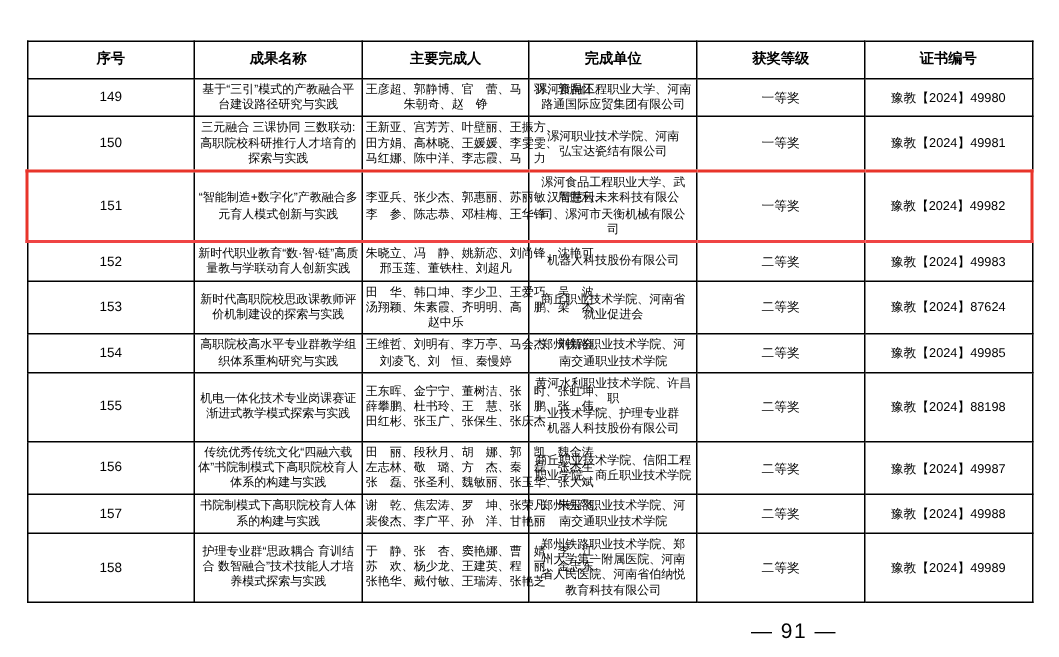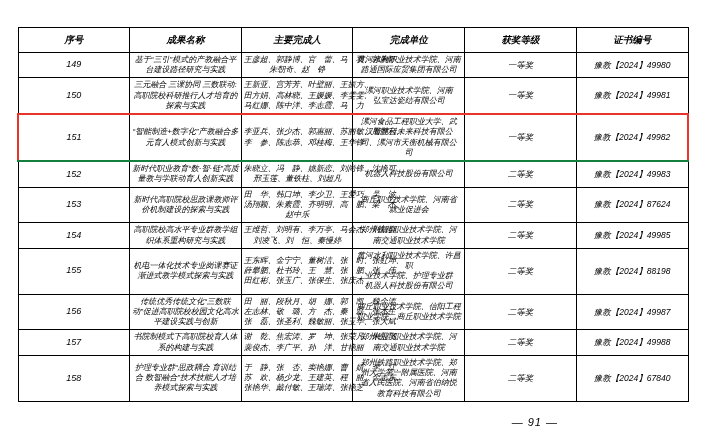--- a/index.html
+++ b/index.html
@@ -14,21 +14,20 @@
     color: #000000;
     position: relative;
     overflow: hidden;
   }
   .page {
     position: absolute;
     left: 0; top: 0;
     width: 582px;
     height: 438px;
     background: #ffffff;
-    font-style: italic;
   }
   .table-wrap {
     position: absolute;
     left: 17px;
     top: 27px;
     width: 672px;
   }
   table.award-table {
     border-collapse: collapse;
     table-layout: fixed;
@@ -82,34 +81,34 @@
   }
   .people-line {
     display: block;
     white-space: pre;
   }
   .unit-line, .title-line {
     display: block;
   }
   tr.highlight td {
     border-top: 2px solid #e8342a;
-    border-bottom: 2px solid #15803d;
+    border-bottom: 2px solid #ef4444;
     text-align: center;
   }
   tr.highlight td:first-child {
     border-left: 2px solid #e8342a;
   }
   tr.highlight td:last-child {
     border-right: 2px solid #e8342a;
   }
   .page-number {
     position: absolute;
     right: 24px;
     bottom: 10px;
-    font-size: 11px;
+    font-size: 14px;
     letter-spacing: 1px;
     color: #000;
   }
 </style>
 </head>
 <body>
 
 <div class="page">
   <div class="table-wrap">
     <table class="award-table">
@@ -125,21 +124,21 @@
       </thead>
       <tbody id="table-body">
           <tr>
             <td class="col-no">149</td>
             <td class="col-title">基于“三引”模式的产教融合平台建设路径研究与实践</td>
             <td class="col-people">
               <span class="people-line">王彦超、郭静博、官　蕾、马　羽、郭胸怀、</span>
               <span class="people-line">朱朝奇、赵　铮</span>
             </td>
             <td class="col-unit">
-              <span class="unit-line">黄河水利职业技术学院、河南</span>
+              <span class="unit-line">漯河食品工程职业大学、河南</span>
               <span class="unit-line">路通国际应贸集团有限公司</span>
             </td>
             <td class="col-level">一等奖</td>
             <td class="col-cert">豫教【2024】49980</td>
           </tr>
           <tr>
             <td class="col-no">150</td>
             <td class="col-title">三元融合 三课协同 三数联动:高职院校科研推行人才培育的探索与实践</td>
             <td class="col-people">
               <span class="people-line">王新亚、宫芳芳、叶壁丽、王振方、</span>
@@ -222,21 +221,21 @@
             <td class="col-unit">
               <span class="unit-line">黄河水利职业技术学院、许昌职</span>
               <span class="unit-line">业技术学院、护理专业群</span>
               <span class="unit-line">机器人科技股份有限公司</span>
             </td>
             <td class="col-level">二等奖</td>
             <td class="col-cert">豫教【2024】88198</td>
           </tr>
           <tr>
             <td class="col-no">156</td>
-            <td class="col-title">传统优秀传统文化“三数联动”促进高职院校校园文化高水平建设实践与创新</td>
+            <td class="col-title">传统优秀传统文化“四融六载体”书院制模式下高职院校育人体系的构建与实践</td>
             <td class="col-people">
               <span class="people-line">田　丽、段秋月、胡　娜、郭　凯、魏金涛、</span>
               <span class="people-line">左志林、敬　璐、方　杰、秦　磊、张杰生</span>
               <span class="people-line">张　磊、张圣利、魏敏丽、张玉华、张大斌</span>
             </td>
             <td class="col-unit">
               <span class="unit-line">商丘职业技术学院、信阳工程</span>
               <span class="unit-line">职业学院、商丘职业技术学院</span>
             </td>
             <td class="col-level">二等奖</td>
@@ -264,19 +263,19 @@
               <span class="people-line">苏　欢、杨少龙、王建英、程　丽、金志东、</span>
               <span class="people-line">张艳华、戴付敏、王瑞涛、张艳芝</span>
             </td>
             <td class="col-unit">
               <span class="unit-line">郑州铁路职业技术学院、郑</span>
               <span class="unit-line">州大学第一附属医院、河南</span>
               <span class="unit-line">省人民医院、河南省伯纳悦</span>
               <span class="unit-line">教育科技有限公司</span>
             </td>
             <td class="col-level">二等奖</td>
-            <td class="col-cert">豫教【2024】67840</td>
+            <td class="col-cert">豫教【2024】49989</td>
           </tr>
         </tbody>
     </table>
   </div>
   <div class="page-number">— 91 —</div>
 </div>
 
 </body></html>

